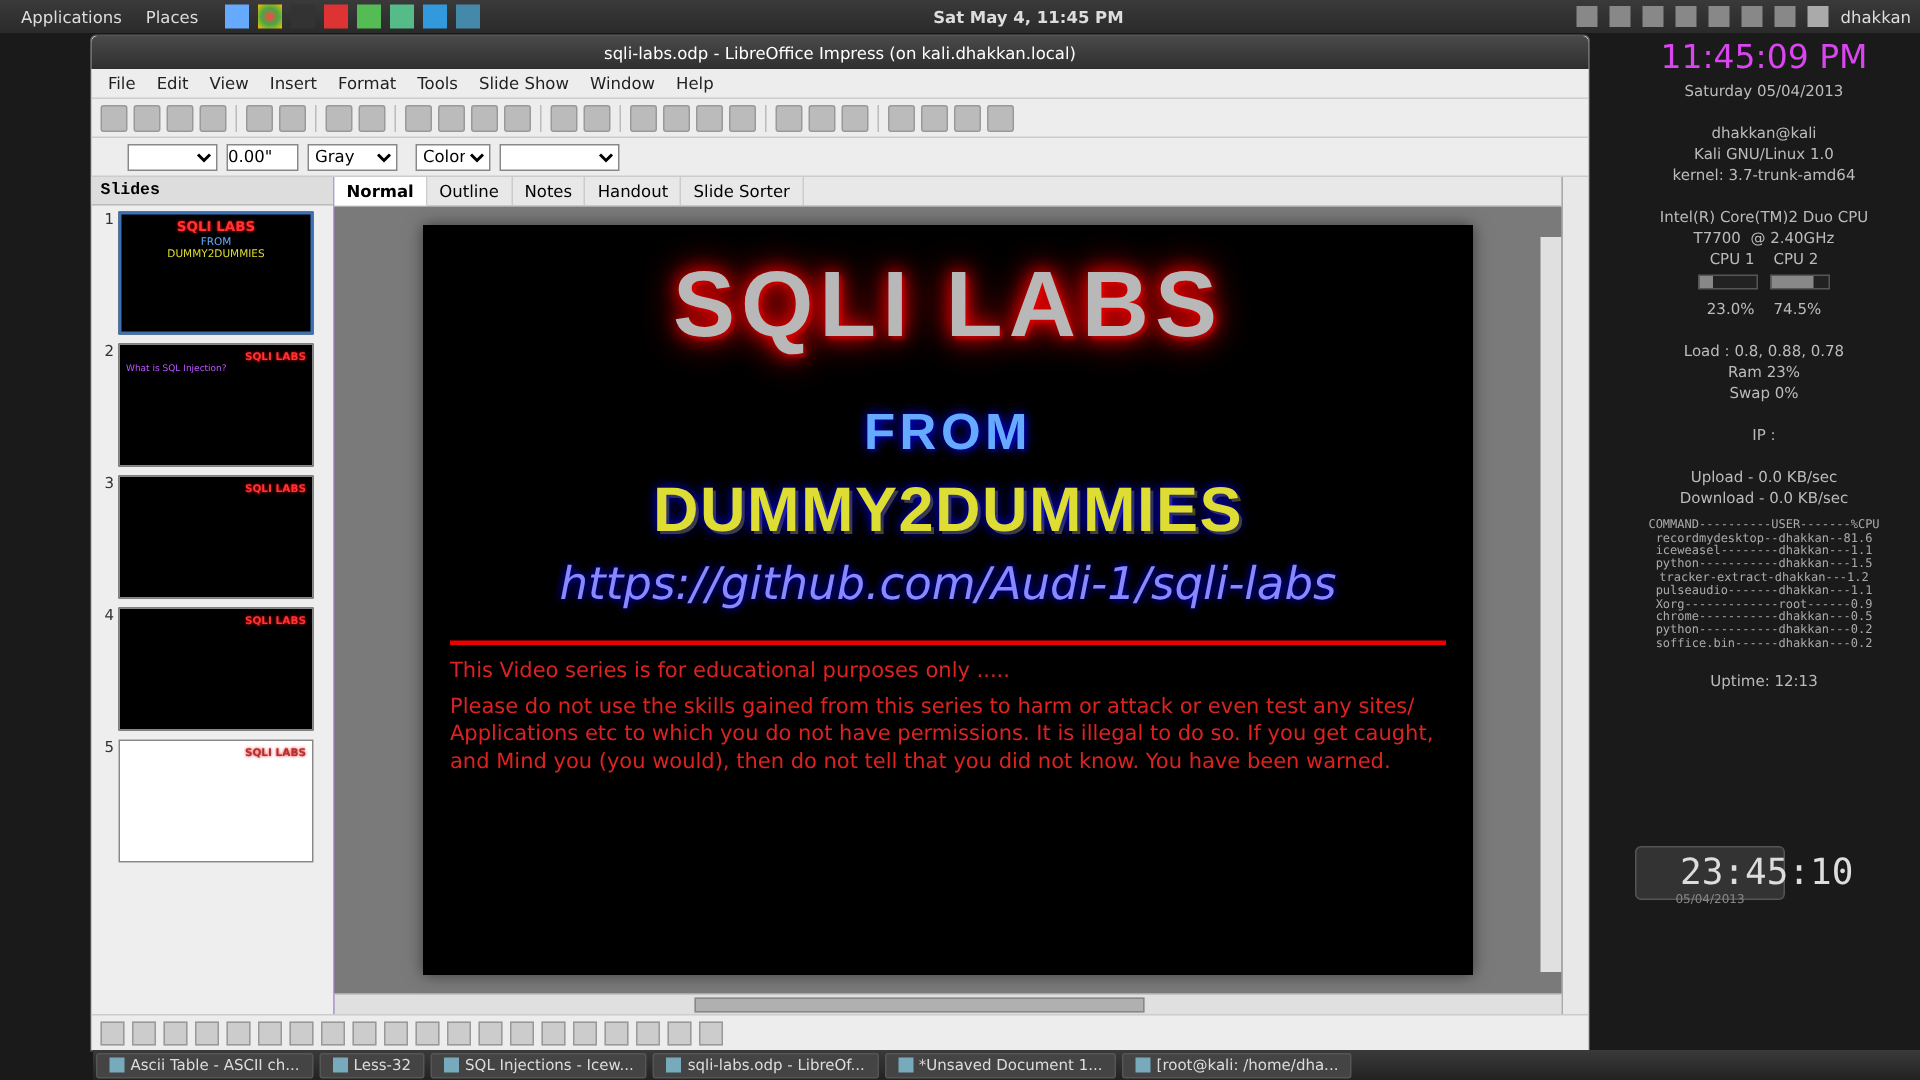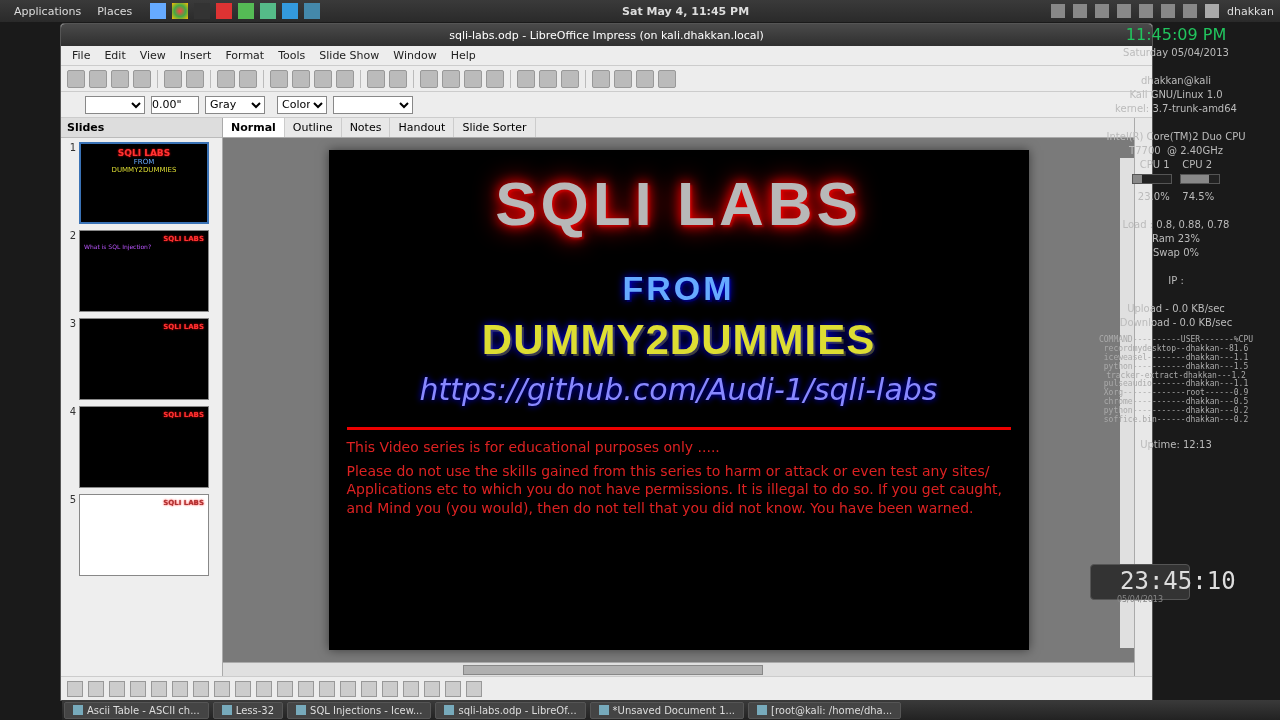--- a/index.html
+++ b/index.html
@@ -7,33 +7,33 @@
 
 
 .top-panel { height: 22px; background: linear-gradient(#3a3a3a,#2a2a2a); display: flex; align-items: center; color: #ddd; font-size: 11px; padding: 0 6px; }
 .top-panel .menu-item { padding: 0 8px; cursor: pointer; }
 .top-panel .icons { display: flex; gap: 6px; margin-left: 10px; }
 .top-panel .icons span { width: 16px; height: 16px; display:inline-block; }
 .top-panel .center { flex: 1; text-align: center; font-weight: bold; }
 .top-panel .right { display: flex; gap: 8px; align-items: center; }
 
 
-.window { position: absolute; left: 60px; top: 23px; width: 1093px; height: 678px; background: #e8e8e8; border: 1px solid #555; border-radius: 4px 4px 0 0; display: flex; flex-direction: column; }
+.window { position: absolute; left: 60px; top: 23px; width: 1000px; height: 678px; background: #e8e8e8; border: 1px solid #555; border-radius: 4px 4px 0 0; display: flex; flex-direction: column; }
 .titlebar { height: 22px; background: linear-gradient(#4a4a4a,#2f2f2f); color: #fff; font-size: 11px; display: flex; align-items: center; justify-content: center; border-radius: 4px 4px 0 0; }
 .menubar { height: 20px; background: #ededed; display: flex; align-items: center; font-size: 11px; color: #222; padding: 0 4px; gap: 0; border-bottom: 1px solid #ccc; }
 .menubar span { padding: 2px 7px; cursor: pointer; }
 .toolbar { height: 26px; background: #ededed; display: flex; align-items: center; gap: 4px; padding: 0 6px; border-bottom: 1px solid #ccc; }
 .toolbar .tb-icon { width: 18px; height: 18px; background: #bbb; border: 1px solid #999; border-radius: 2px; cursor: pointer; }
 .toolbar .sep { width: 1px; height: 18px; background: #bbb; margin: 0 2px; }
 .toolbar2 { height: 26px; background: #ededed; display: flex; align-items: center; gap: 6px; padding: 0 6px; border-bottom: 1px solid #ccc; font-size: 11px; }
 .toolbar2 select, .toolbar2 input { font-size: 11px; height: 18px; border: 1px solid #888; background: #fff; }
 
 .main-area { flex: 1; display: flex; min-height: 0; }
 .slides-panel { width: 162px; background: #eee; border-right: 1px solid #aaa; display: flex; flex-direction: column; }
-.slides-header { font-size: 11px; font-weight: bold; padding: 3px 6px; background: #ddd; border-bottom: 1px solid #bbb; }
+.slides-header { font-size: 11px; font-weight: bold; padding: 3px 6px; background: #ddd; border-bottom: 1px solid #bbb; font-family: Liberation Mono, monospace; }
 .slides-list { flex: 1; overflow-y: auto; padding: 4px; }
 .slide-thumb { display: flex; margin-bottom: 6px; }
 .slide-num { width: 14px; font-size: 10px; color: #333; text-align: right; padding-right: 3px; }
 .thumb { width: 130px; height: 82px; background: #000; border: 1px solid #888; position: relative; font-size: 6px; color: #fff; padding: 4px; }
 .thumb.selected { border: 2px solid #3a72b5; }
 .thumb .t-title { color: #f33; font-weight: bold; font-size: 9px; text-align: center; text-shadow: 0 0 2px red; }
 .thumb .t-sub { text-align: center; font-size: 7px; }
 
 .editor { flex: 1; display: flex; flex-direction: column; background: #6d28d9; }
 .view-tabs { height: 20px; background: #e8e8e8; display: flex; font-size: 11px; border-bottom: 1px solid #aaa; }
@@ -53,21 +53,21 @@
 
 .task-panel { width: 18px; background: #e8e8e8; border-left: 1px solid #aaa; font-size: 10px; writing-mode: vertical-lr; }
 
 .bottom-toolbar { height: 24px; background: #ededed; border-top: 1px solid #ccc; display: flex; align-items: center; gap: 5px; padding: 0 6px; }
 .bottom-toolbar .tb-icon { width: 16px; height: 16px; background: #ccc; border: 1px solid #999; }
 .statusbar { height: 20px; background: #ededed; border-top: 1px solid #ccc; display: flex; align-items: center; font-size: 10px; color: #333; padding: 0 8px; gap: 20px; }
 .statusbar .spacer { flex: 1; }
 
 
 .conky { position: absolute; right: 4px; top: 24px; width: 200px; color: #bbb; font-size: 10px; font-family: monospace; text-align: center; line-height: 1.4; }
-.conky .clock-big { font-size: 16px; color: #22c55e; }
+.conky .clock-big { font-size: 22px; color: #d946ef; }
 .conky .bar { display: inline-block; width: 40px; height: 10px; background: #222; border: 1px solid #555; margin: 2px; position: relative; }
 .conky .bar span { position: absolute; left:0; top:0; bottom:0; background:#888; }
 .conky .procs { font-size: 8px; font-family: monospace; text-align: center; margin-top: 6px; white-space: pre; line-height: 1.1; color: #aaa; }
 .clock-widget { position: absolute; right: 90px; bottom: 120px; width: 100px; height: 36px; background: #333; border: 1px solid #555; border-radius: 4px; color: #ddd; text-align: center; padding-top: 2px; }
 .clock-widget .t { font-size: 24px; font-family: monospace; padding-left: 29px; }
 .clock-widget .d { font-size: 8px; color: #888; }
 
 
 .taskbar { position: absolute; left: 62px; right: 0; bottom: 0; height: 20px; background: linear-gradient(#3a3a3a,#222); display: flex; align-items: center; font-size: 10px; color: #ddd; }
 .taskbar .task { padding: 2px 8px; margin: 0 2px; background: #444; border: 1px solid #555; border-radius: 2px; cursor: pointer; max-width: 160px; white-space: nowrap; overflow: hidden; display:flex; gap:4px; align-items:center;}

